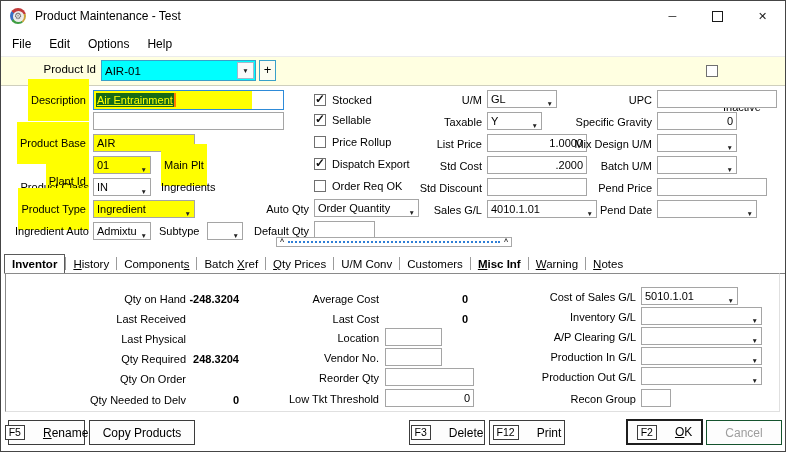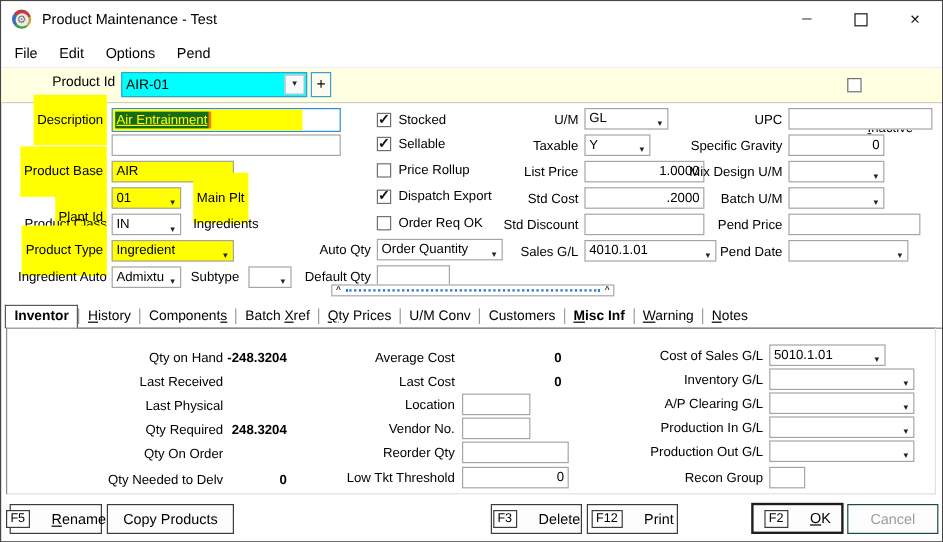--- a/index.html
+++ b/index.html
@@ -97,21 +97,21 @@
           <span class="max-glyph"></span>
         </div>
       <div class="win-btn">✕</div>
     </div>
   </div>
 
   <div class="menubar">
     <span class="menu-item">File</span>
     <span class="menu-item">Edit</span>
     <span class="menu-item">Options</span>
-    <span class="menu-item">Pend</span>
+    <span class="menu-item">Help</span>
   </div>
 
   <div class="band">
     <div class="lbl-pid">Product Id</div>
     <div class="pid-combo">
       <span class="val">AIR-01</span>
       <span class="pid-drop">▼</span>
     </div>
     <div class="pid-plus">+</div>
     <div class="cb" style="left:705px;top:8px;"></div>

